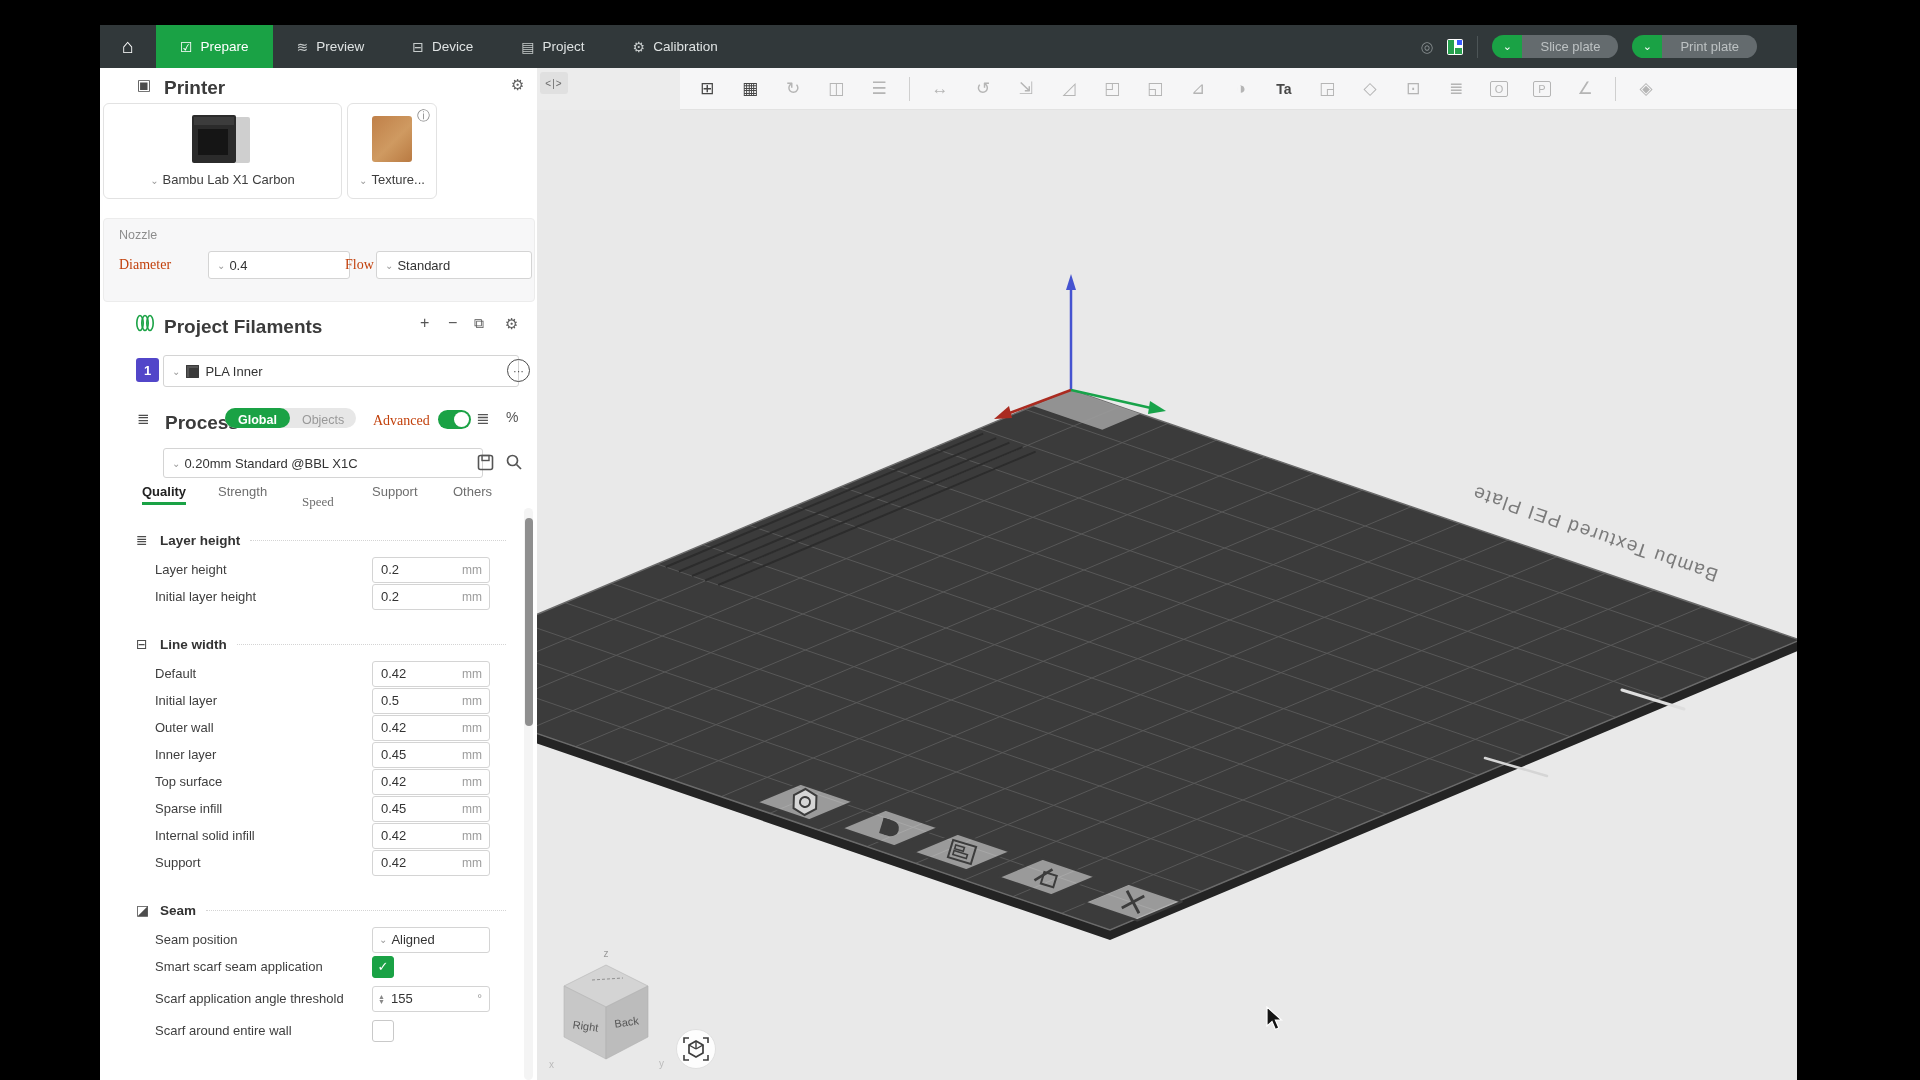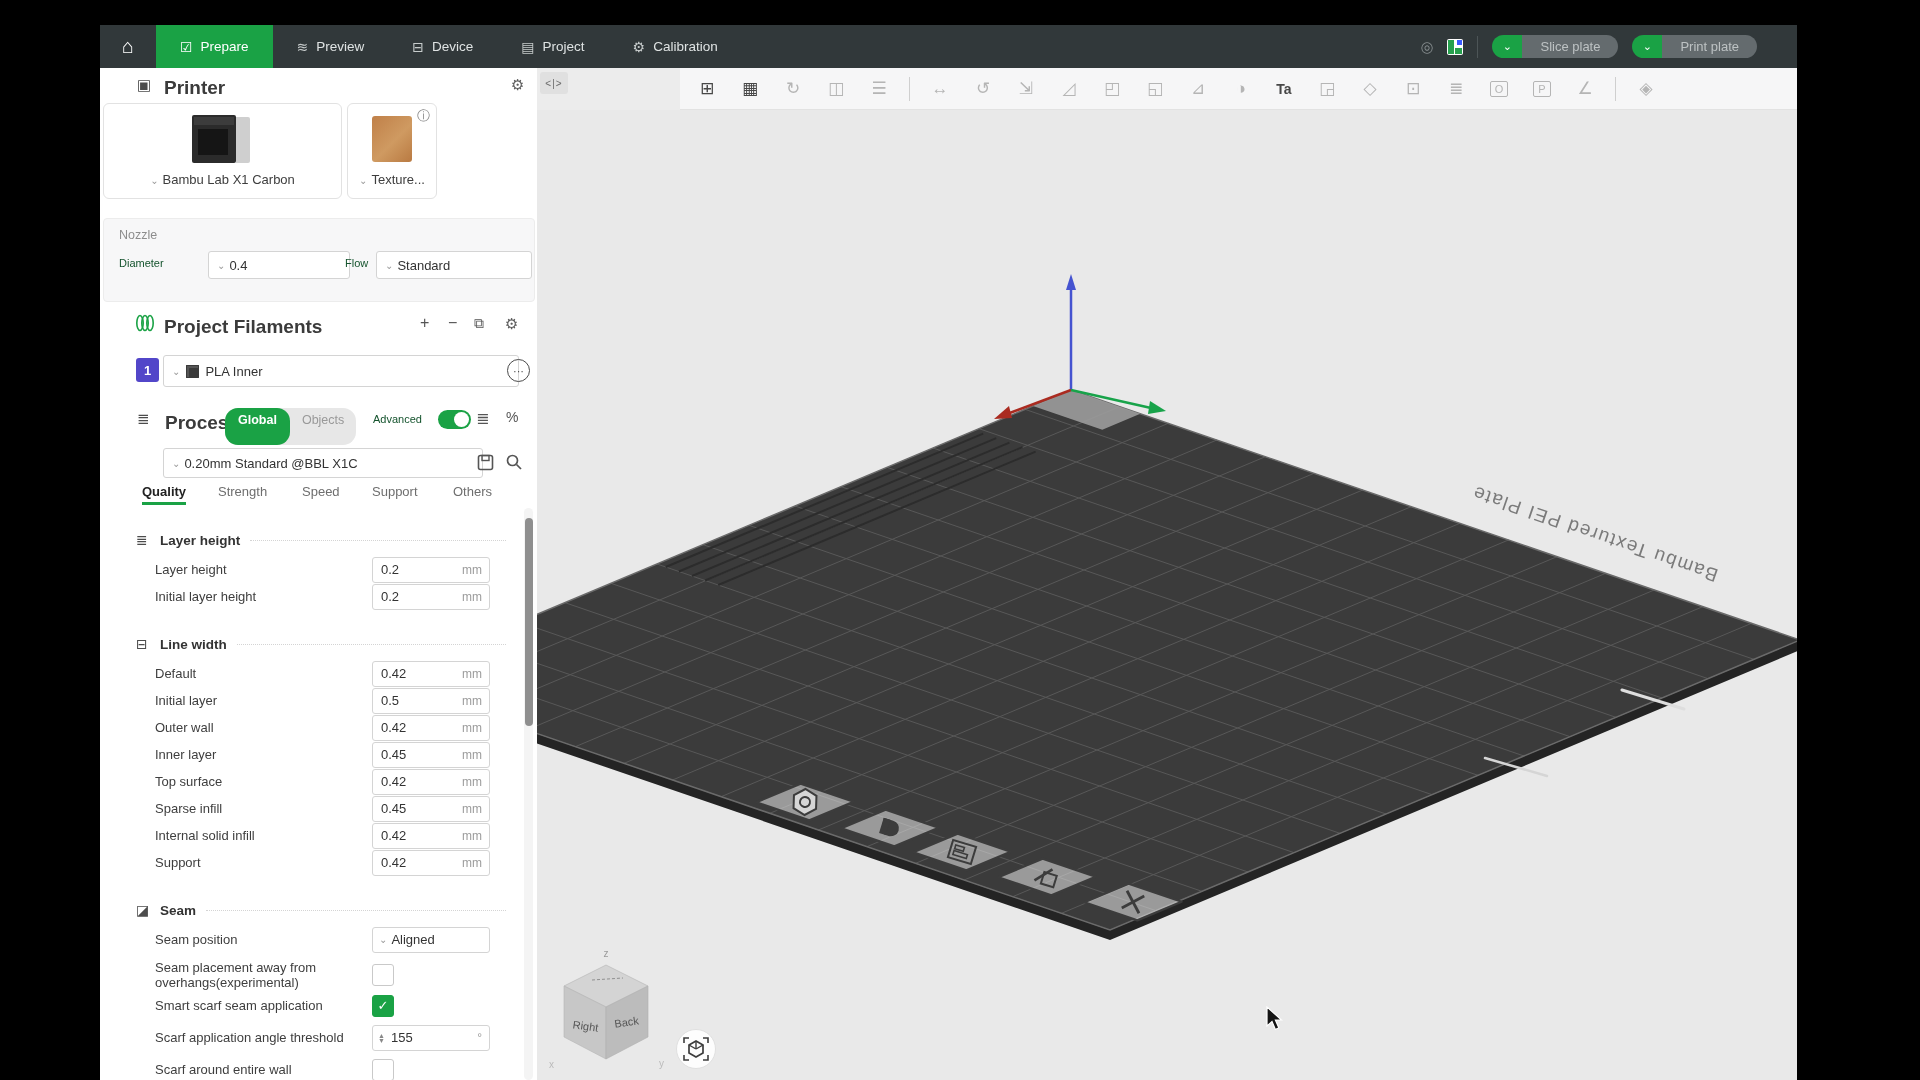--- a/index.html
+++ b/index.html
@@ -39,32 +39,32 @@
   #printer-img .body{position:absolute;left:0;top:2px;width:44px;height:48px;background:#2b2b2b;border-radius:2px;}
   #printer-img .side{position:absolute;left:44px;top:4px;width:14px;height:46px;background:#cfcfcf;border-radius:0 2px 2px 0;}
   #printer-img .door{position:absolute;left:6px;top:16px;width:30px;height:26px;background:#151515;}
   #printer-img .top{position:absolute;left:2px;top:4px;width:40px;height:8px;background:#3c3c3c;}
   #plate-img{position:absolute;left:24px;top:12px;width:40px;height:46px;border-radius:3px;
      background:linear-gradient(135deg,#c08049,#cf9a61 55%,#b97a42);}
   .info-i{position:absolute;color:#8a8a8a;font-size:13px;}
   #sync-card{border:1.5px solid #35b566;border-radius:8px;}
   #nozzle-panel{position:absolute;left:3px;top:150px;width:430px;height:82px;background:#f7f7f8;border:1px solid #ececec;border-radius:4px;}
   .nz-label{position:absolute;font-size:12.5px;color:#8d8d8d;}
-  .fld-label{position:absolute;font-size:11px;color:#14532d;}
+  .fld-label{position:absolute;font-size:14px;color:#c2410c;font-family:Liberation Serif, serif;}
   .select-box{position:absolute;background:#fff;border:1px solid #d4d4d4;border-radius:3px;
      display:flex;align-items:center;padding:0 8px;font-size:13px;color:#333;}
   .hdr-btn{position:absolute;color:#555;font-size:16px;text-align:center;}
   #slot-badge{position:absolute;left:36px;top:290px;width:23px;height:24px;background:#5246c9;color:#fff;
      font-size:13px;font-weight:bold;display:flex;align-items:center;justify-content:center;border-radius:3px;}
   #fil-select{left:63px;top:287px;width:338px;height:30px;}
   .sq-icon{width:13px;height:13px;background:#3a3a3a;display:inline-block;margin:0 6px 0 2px;
      box-shadow:inset 0 0 0 1px #3a3a3a, inset 3px 3px 0 #555;border-radius:1px;}
   .circle-btn{position:absolute;width:21px;height:21px;border:1.5px solid #4a4a4a;border-radius:50%;
      color:#4a4a4a;font-size:11px;display:flex;align-items:center;justify-content:center;}
-  .scope-pill{position:absolute;left:125px;top:340px;height:37px;background:#e7e7e7;border-radius:13px;display:flex;}
+  .scope-pill{position:absolute;left:125px;top:340px;height:20px;background:#e7e7e7;border-radius:13px;display:flex;}
   .scope-pill .on{background:#1aa245;color:#fff;border-radius:13px;padding:0 13px;line-height:24px;font-size:12.5px;font-weight:bold;}
   .scope-pill .off{color:#999;padding:0 12px;line-height:24px;font-size:12.5px;}
   .toggle{position:absolute;width:33px;height:19px;border-radius:10px;background:#1aa245;}
   .toggle .knob{position:absolute;right:2px;top:2px;width:15px;height:15px;background:#fff;border-radius:50%;}
   #proc-tabs{position:absolute;left:0;top:414px;width:354px;height:26px;}
   .ptab{position:absolute;font-size:13px;color:#6e6e6e;}
   .ptab.active{color:#222;font-weight:bold;border-bottom:3px solid #1aa245;padding-bottom:3px;}
   #settings{position:absolute;left:0;top:444px;width:420px;height:568px;padding-top:8px;}
   .grp-hdr{display:flex;align-items:center;height:28px;margin:6px 0 2px 36px;}
   .grp-hdr .gi{font-size:14px;color:#4c4c4c;width:24px;}
@@ -227,21 +227,21 @@
       <rect x="5" y="1.5" width="7" height="5" fill="none" stroke="#555" stroke-width="1.4"></rect>
     </svg>
     <svg width="18" height="18" style="position:absolute;left:405px;top:385px;" viewBox="0 0 18 18">
       <circle cx="7.5" cy="7.5" r="5" fill="none" stroke="#555" stroke-width="1.7"></circle>
       <line x1="11.5" y1="11.5" x2="16" y2="16" stroke="#555" stroke-width="1.7"></line>
     </svg>
 
     <div id="proc-tabs">
         <span class="ptab active" style="left: 42px; top: 2px;">Quality</span>
         <span class="ptab" style="left: 118px; top: 2px;">Strength</span>
-        <span class="ptab" style="left: 202px; top: 2px;">Speed</span>
+        <span class="ptab" style="left: 202px; top: 12px; font-family: Liberation Serif, serif;">Speed</span>
         <span class="ptab" style="left: 272px; top: 2px;">Support</span>
         <span class="ptab" style="left: 353px; top: 2px;">Others</span>
       </div>
     <div id="settings">
         <div class="grp-hdr">
           <span class="gi">≣</span>
           <span class="gt">Layer height</span>
           <span class="dots"></span>
         </div>
         <div class="set-row">
@@ -325,24 +325,20 @@
           <span class="gi">◪</span>
           <span class="gt">Seam</span>
           <span class="dots"></span>
         </div>
         <div class="set-row">
           <div class="lbl">Seam position</div>
           <div class="ctrl">
             <span class="chv">⌄</span>
             <span class="val" style="margin-left:4px;">Aligned</span>
           </div>
-        </div>
-        <div class="set-row" style="margin-top: 5px;">
-          <div class="lbl">Seam placement away from overhangs(experimental)</div>
-          <div class="cbx"></div>
         </div>
         <div class="set-row" style="">
           <div class="lbl">Smart scarf seam application</div>
           <div class="cbx checked">✓</div>
         </div>
         <div class="set-row" style="margin-top: 5px;">
           <div class="lbl">Scarf application angle threshold</div>
           <div class="ctrl">
             <span class="spin">
               <span>▲</span>

